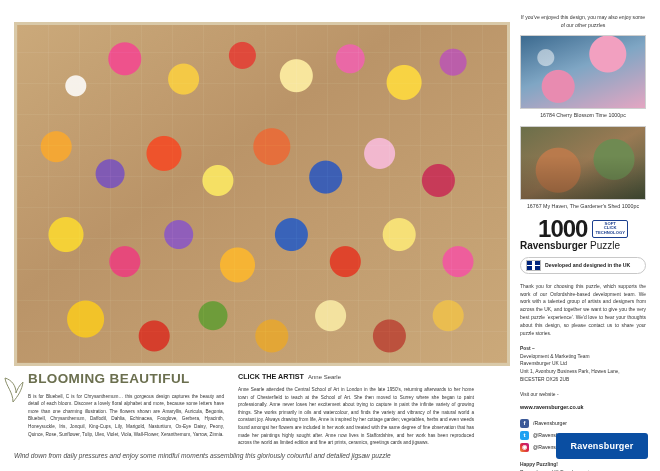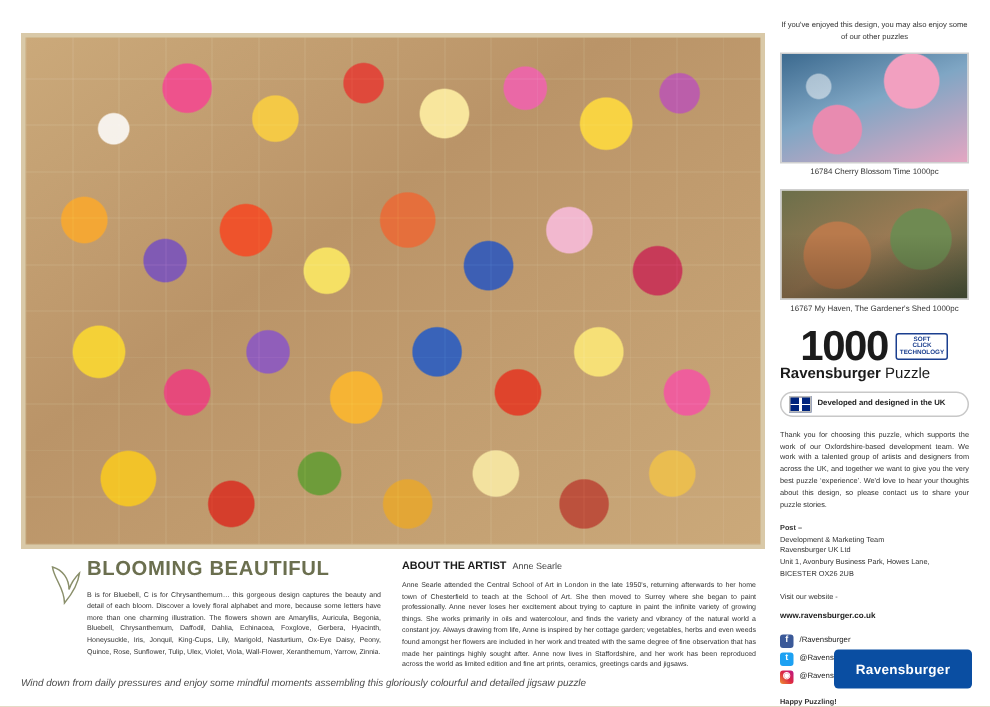--- a/index.html
+++ b/index.html
@@ -84,21 +84,21 @@
   .thumb-2{
     background:
       linear-gradient(0deg, rgba(0,0,0,.25), rgba(0,0,0,0) 60%),
       radial-gradient(circle at 30% 60%, #b97a4c 0 22px, rgba(0,0,0,0) 23px),
       radial-gradient(circle at 75% 45%, #6f8a52 0 20px, rgba(0,0,0,0) 21px),
       linear-gradient(150deg,#6b6f4a 0%,#9a7a54 50%,#4e5a3e 100%);
   }
   .thumb-cap{font-size:5.3px;text-align:center;color:#333;margin:3px 0 8px;}
 
   .pieces-row{display:flex;align-items:center;justify-content:center;gap:5px;margin-top:4px;}
-  .pieces-num{font-size:28px;font-weight:700;color:#1b1b1b;letter-spacing:-1px;line-height:1;text-align:center;}
+  .pieces-num{font-size:24px;font-weight:700;color:#1b1b1b;letter-spacing:-1px;line-height:1;text-align:center;}
   .softclick{
     border:1px solid #1b3f8f;border-radius:2px;padding:1px 2px;text-align:center;
     font-size:4.2px;color:#1b3f8f;line-height:1.15;font-weight:700;
   }
   .brand-line{font-size:10px;color:#1b1b1b;text-align:left;margin-top:-1px;}
   .brand-line b{font-weight:700;}
   .uk-badge{
     margin-top:6px;display:flex;align-items:center;gap:4px;
     border:1px solid #c8c8c8;border-radius:9px;padding:2px 5px;background:#fff;
   }
@@ -134,21 +134,21 @@
   .happy .hl{font-weight:700;}
 
   .rav-logo{
     position:absolute;right:12px;bottom:12px;width:92px;height:26px;
     background:#0a4ea2;border-radius:3px;
     display:flex;align-items:center;justify-content:center;
   }
   .rav-logo span{color:#fff;font-size:9px;font-weight:700;letter-spacing:.2px;}
 
   
-  .bottom{position:absolute;left:32px;top:372px;width:496px;display:flex;gap:14px;}
+  .bottom{position:absolute;left:2px;top:372px;width:496px;display:flex;gap:14px;}
   .col-a{width:222px;position:relative;padding-left:26px;box-sizing:border-box;}
   .col-b{width:236px;}
   .title{font-size:13.5px;color:#6b6f4f;letter-spacing:.4px;font-weight:700;line-height:1;}
   .subtitle{font-size:8px;color:#8a8f6b;margin-top:3px;font-style:italic;}
   .body-a{font-size:4.7px;line-height:1.62;color:#333;margin-top:7px;text-align:justify;}
   .artist-h{font-size:7.2px;font-weight:700;color:#1b1b1b;}
   .artist-h .nm{font-weight:400;font-size:6px;color:#444;margin-left:4px;}
   .body-b{font-size:4.7px;line-height:1.62;color:#333;margin-top:5px;text-align:justify;}
   .leaf{
     position:absolute;left:0;top:2px;width:22px;height:30px;
@@ -237,20 +237,20 @@
   <div class="bottom">
     <div class="col-a">
       <svg class="leaf" viewBox="0 0 22 30">
         <path d="M11 28 C11 18 4 12 3 4 C10 6 14 12 14 19 C16 13 19 10 21 8 C20 16 16 22 11 28 Z" fill="none" stroke="currentColor" stroke-width="1"></path>
       </svg>
       <div class="title">BLOOMING BEAUTIFUL</div>
       <div class="body-a">B is for Bluebell, C is for Chrysanthemum… this gorgeous design captures the beauty and detail of each bloom. Discover a lovely floral alphabet and more, because some letters have more than one charming illustration. The flowers shown are Amaryllis, Auricula, Begonia, Bluebell, Chrysanthemum, Daffodil, Dahlia, Echinacea, Foxglove, Gerbera, Hyacinth, Honeysuckle, Iris, Jonquil, King-Cups, Lily, Marigold, Nasturtium, Ox-Eye Daisy, Peony, Quince, Rose, Sunflower, Tulip, Ulex, Violet, Viola, Wall-Flower, Xeranthemum, Yarrow, Zinnia.</div>
     </div>
     <div class="col-b">
       <div class="artist-h">
-        <span>ABOUT THE ARTIST</span><span class="nm">Anne Searle</span>
+        <span>CLICK THE ARTIST</span><span class="nm">Anne Searle</span>
       </div>
       <div class="body-b">Anne Searle attended the Central School of Art in London in the late 1950's, returning afterwards to her home town of Chesterfield to teach at the School of Art. She then moved to Surrey where she began to paint professionally. Anne never loses her excitement about trying to capture in paint the infinite variety of growing things. She works primarily in oils and watercolour, and finds the variety and vibrancy of the natural world a constant joy. Always drawing from life, Anne is inspired by her cottage garden; vegetables, herbs and even weeds found amongst her flowers are included in her work and treated with the same degree of fine observation that has made her paintings highly sought after. Anne now lives in Staffordshire, and her work has been reproduced across the world as limited edition and fine art prints, ceramics, greetings cards and jigsaws.</div>
     </div>
   </div>
 
   <div class="footer">Wind down from daily pressures and enjoy some mindful moments assembling this gloriously colourful and detailed jigsaw puzzle</div>
 </div>
 
 </body></html>

